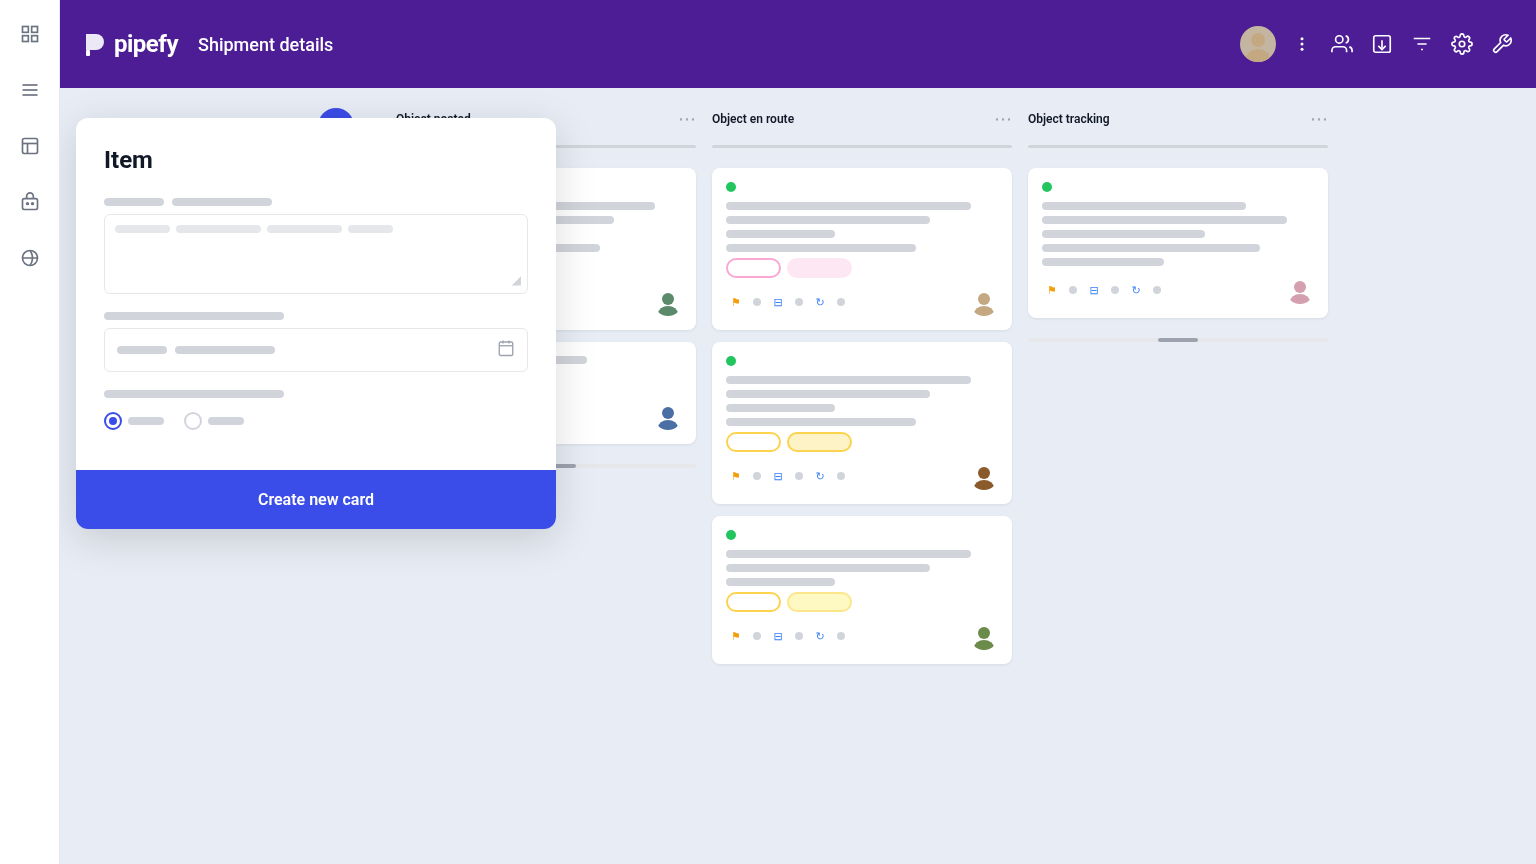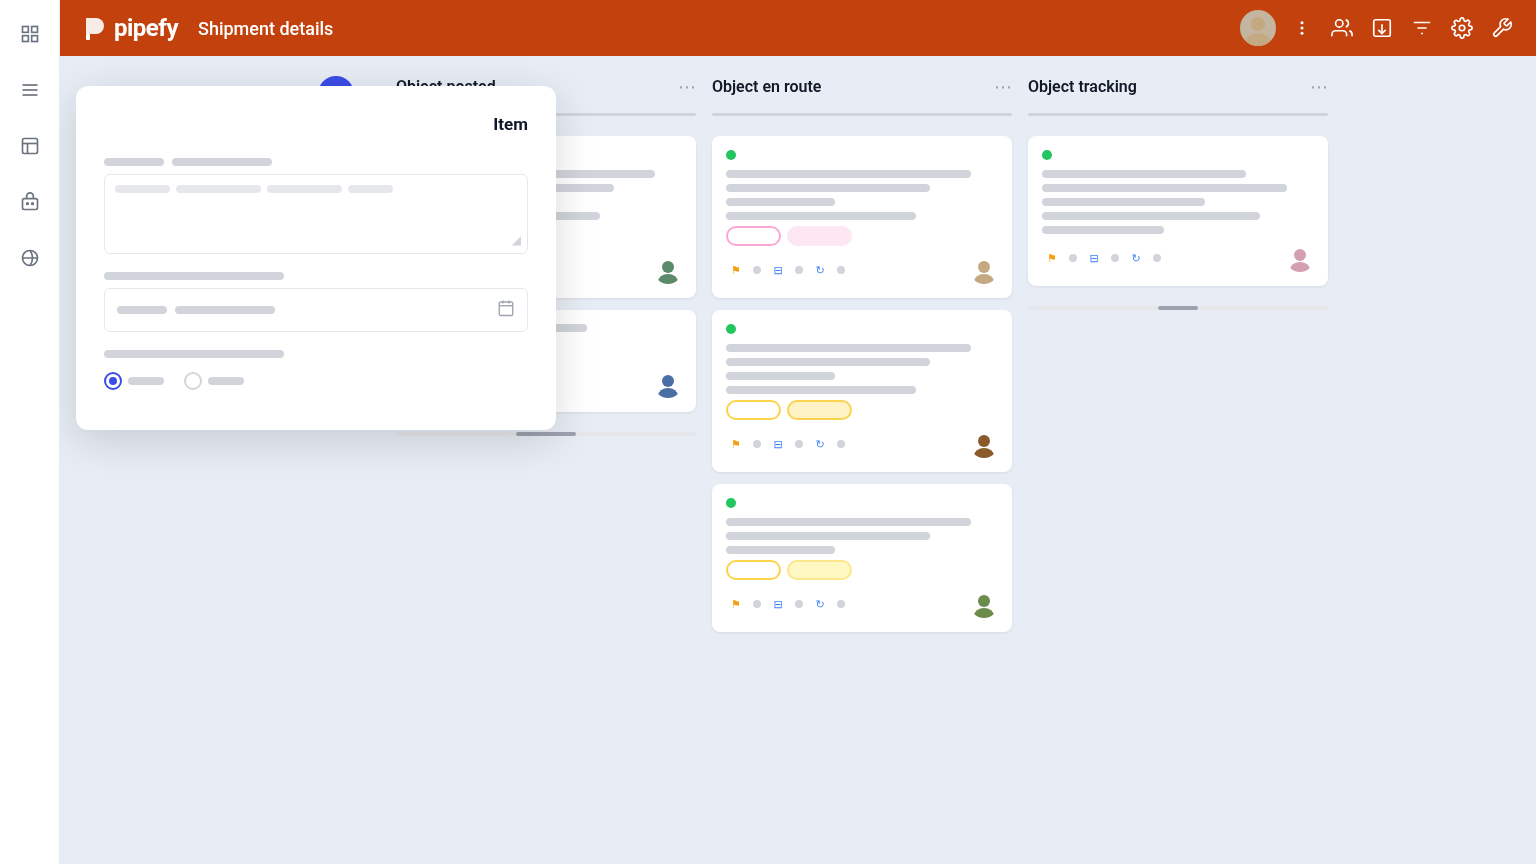--- a/index.html
+++ b/index.html
@@ -39,22 +39,22 @@
     
     .main {
       flex: 1;
       display: flex;
       flex-direction: column;
       overflow: hidden;
     }
 
     
     .header {
-      background: #c2410c;
-      height: 56px;
+      background: #4c1d95;
+      height: 88px;
       display: flex;
       align-items: center;
       padding: 0 20px;
       justify-content: space-between;
       flex-shrink: 0;
     }
     .header-left {
       display: flex;
       align-items: center;
       gap: 20px;
@@ -118,21 +118,21 @@
       flex-direction: column;
       gap: 12px;
     }
     .column-header {
       display: flex;
       align-items: center;
       gap: 8px;
       margin-bottom: 4px;
     }
     .column-title {
-      font-size: 16px;
+      font-size: 12px;
       font-weight: 600;
       color: #111827;
       flex: 1;
     }
     .column-line {
       height: 3px;
       background: #d1d5db;
       border-radius: 2px;
       margin-bottom: 8px;
     }
@@ -250,25 +250,24 @@
       width: 480px;
       background: #fff;
       border-radius: 12px;
       box-shadow: 0 10px 40px rgba(0,0,0,0.15);
       overflow: hidden;
     }
     .modal-body {
       padding: 28px 28px 20px;
     }
     .modal-title {
-      font-size: 17px;
+      font-size: 24px;
       font-weight: 700;
       color: #111827;
       margin-bottom: 24px;
-      text-align: right;
     }
     .field-label-line {
       height: 8px;
       border-radius: 4px;
       background: #d1d5db;
     }
     .field-label-row {
       display: flex;
       gap: 8px;
       margin-bottom: 8px;
@@ -756,16 +755,19 @@
                 <div style="width:36px;height:8px;background:#d1d5db;border-radius:4px"></div>
               </div>
               <div class="radio-option">
                 <div class="radio-btn-empty"></div>
                 <div style="width:36px;height:8px;background:#d1d5db;border-radius:4px"></div>
               </div>
             </div>
           </div>
         </div>
 
+        <div class="modal-footer">
+          <span class="modal-footer-text">Create new card</span>
+        </div>
       </div>
     </div>
   </div>
 </div>
 
 </body></html>

